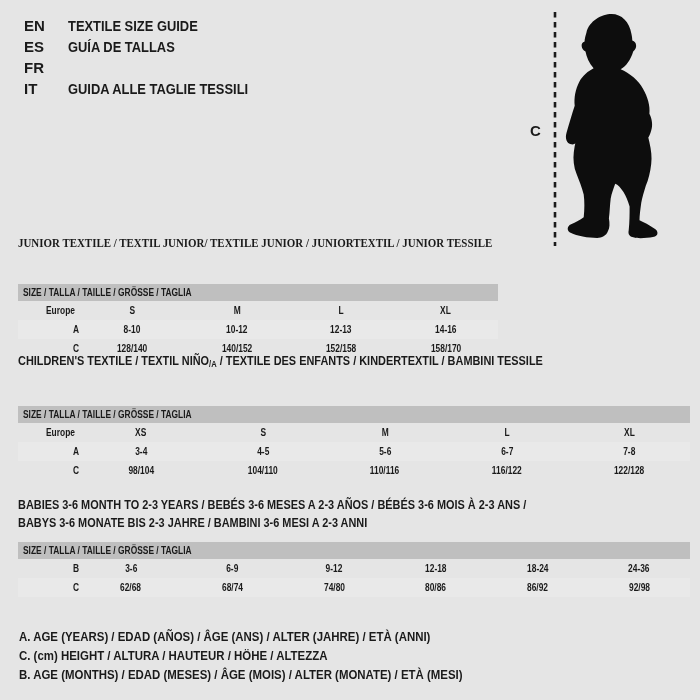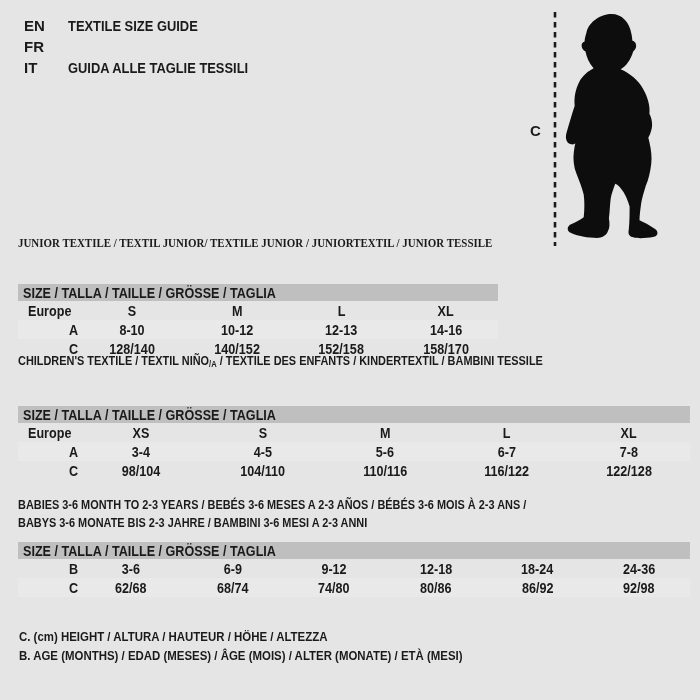--- a/index.html
+++ b/index.html
@@ -23,21 +23,21 @@
   
   .figure{position:absolute;left:520px;top:10px;width:170px;height:240px;}
   .figure svg{position:absolute;left:0;top:0;}
   .c-label{position:absolute;left:10px;top:112px;font-size:15px;}
 
   
   .sec-title{position:absolute;left:18px;font-size:13px;line-height:15px;}
   sub.subA{font-size:9px;vertical-align:-2px;}
 
   
-  table.size-table{position:absolute;border-collapse:collapse;table-layout:fixed;font-size:15px;}
+  table.size-table{position:absolute;border-collapse:collapse;table-layout:fixed;font-size:10px;}
   table.size-table td{padding:0;height:19px;text-align:center;overflow:hidden;}
   table.size-table td.lbl{text-align:right;padding-left:4px;}
   tr.thead td{background:var(--hdr,#bfbfbf);text-align:left;height:17px;padding-left:5px;}
   tr.shade td{background:var(--shade,#e9e9e9);}
   .t-junior{left:18px;top:284px;width:480px;}
   .t-children{left:18px;top:406px;width:672px;}
   .t-babies{left:18px;top:542px;width:672px;}
   col.c-lbl{width:62px;}
   .t-junior col.c-data{width:104.5px;}
   .t-children col.c-data{width:122px;}
@@ -53,20 +53,24 @@
 </style>
 </head>
 <body>
 
 <div class="page">
 
   <div class="lang-block">
     <div class="lang-row">
       <span class="lang-code">EN</span>
       <span class="lang-label"><span class="cx">TEXTILE SIZE GUIDE</span></span>
+    </div>
+    <div class="lang-row">
+      <span class="lang-code">ES</span>
+      <span class="lang-label"><span class="cx">GUÍA DE TALLAS</span></span>
     </div>
     <div class="lang-row">
       <span class="lang-code">FR</span>
     </div>
     <div class="lang-row">
       <span class="lang-code">IT</span>
       <span class="lang-label"><span class="cx">GUIDA ALLE TAGLIE TESSILI</span></span>
     </div>
   </div>
 
@@ -209,17 +213,18 @@
       <td><span class="cx center">68/74</span></td>
       <td><span class="cx center">74/80</span></td>
       <td><span class="cx center">80/86</span></td>
       <td><span class="cx center">86/92</span></td>
       <td><span class="cx center">92/98</span></td>
     </tr>
   </tbody>
     </table>
 
   <div class="legend">
+    <div class="legend-line"><span class="cx w left">A. AGE (YEARS) / EDAD (AÑOS) / ÂGE (ANS) / ALTER (JAHRE) / ETÀ (ANNI)</span></div>
     <div class="legend-line"><span class="cx w left">C. (cm) HEIGHT / ALTURA / HAUTEUR / HÖHE / ALTEZZA</span></div>
     <div class="legend-line"><span class="cx w left">B. AGE (MONTHS) / EDAD (MESES) / ÂGE (MOIS) / ALTER (MONATE) / ETÀ (MESI)</span></div>
   </div>
 
 </div>
 
 </body></html>

